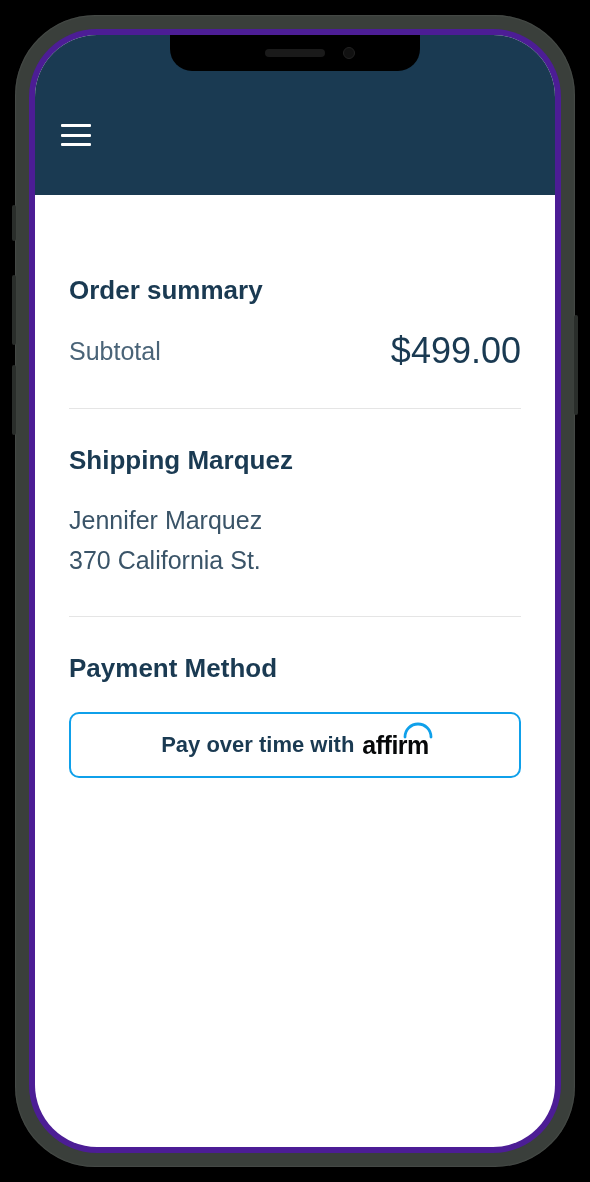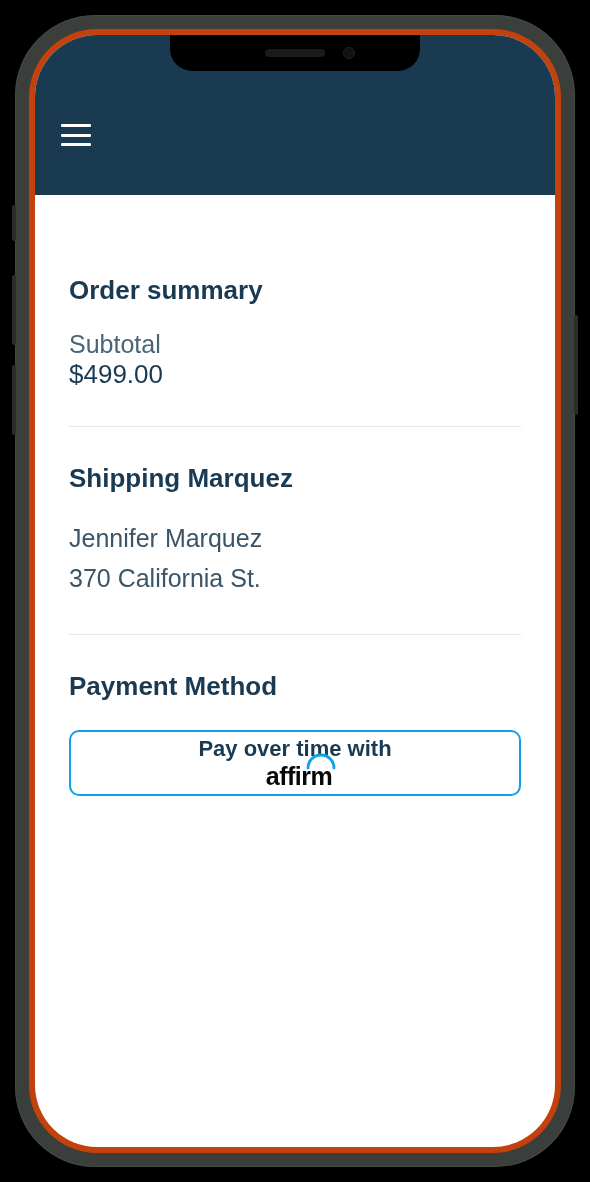--- a/index.html
+++ b/index.html
@@ -17,21 +17,21 @@
       height: 1152px;
       background: #3a3f3b;
       border-radius: 80px;
       padding: 14px;
       position: relative;
       box-shadow: inset 0 0 2px rgba(255,255,255,0.2);
     }
     .phone-inner {
       width: 100%;
       height: 100%;
-      background: #c2410c;
+      background: #4c1d95;
       border-radius: 68px;
       padding: 6px;
     }
     .screen {
       width: 100%;
       height: 100%;
       background: #fff;
       border-radius: 62px;
       overflow: hidden;
       position: relative;
@@ -111,30 +111,29 @@
     .section-first { padding-top: 80px; }
     .section-title {
       font-size: 26px;
       font-weight: 700;
       color: #1a3a52;
       margin-bottom: 24px;
     }
     .row {
       display: flex;
       justify-content: space-between;
-      align-items: flex-start;
-      flex-direction: column;
+      align-items: center;
     }
     .label-text {
       font-size: 25px;
       color: #4a6478;
       font-weight: 400;
     }
     .value-text {
-      font-size: 26px;
+      font-size: 36px;
       color: #1a3a52;
       font-weight: 500;
     }
     .address-line {
       font-size: 25px;
       color: #3a5468;
       line-height: 1.6;
     }
     .pay-button {
       width: 100%;
@@ -142,21 +141,20 @@
       border-radius: 10px;
       display: flex;
       align-items: center;
       justify-content: center;
       font-size: 22px;
       font-weight: 600;
       color: #1a3a52;
       cursor: pointer;
       margin-top: 14px;
       background: #fff;
-      flex-direction: column;
     }
     .pay-affirm {
       border: 2px solid #0fa0ea;
       margin-top: 28px;
     }
     .pay-card {
       border: 2px solid #9aa0a6;
     }
     .affirm-logo {
       display: inline-flex;

